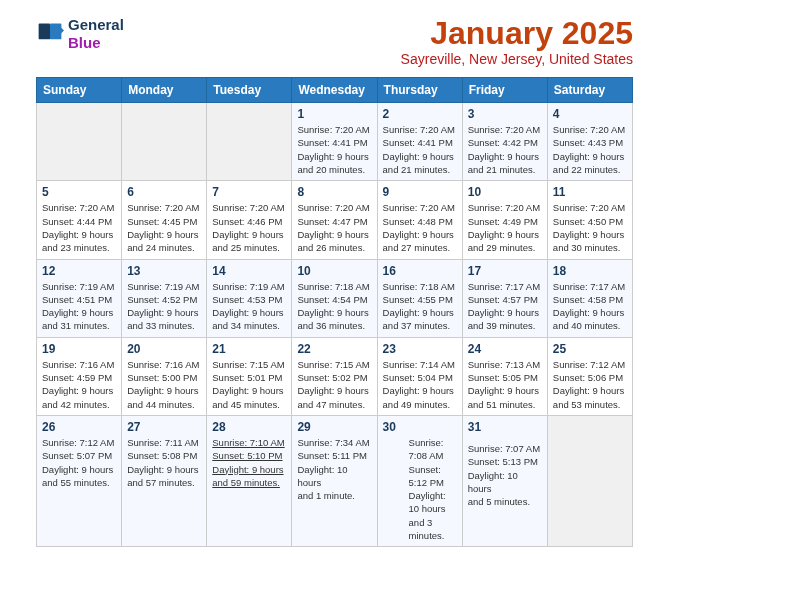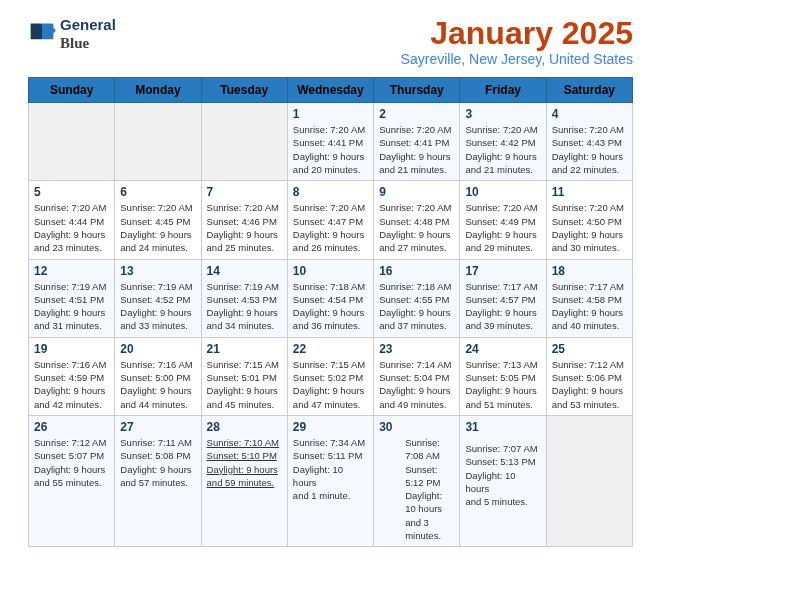--- a/index.html
+++ b/index.html
@@ -5,72 +5,71 @@
     * { box-sizing: border-box; margin: 0; padding: 0; }
     body {
       font-family: Arial, sans-serif;
       background: #fff;
       width: 792px;
       min-height: 612px;
     }
     .page {
       width: 653px;
       background: #fff;
-      padding: 16px 20px 16px 28px;
+      padding: 16px 20px 16px 36px;
     }
     .header {
       display: flex;
       align-items: flex-start;
       justify-content: space-between;
       margin-bottom: 10px;
     }
     .logo {
       display: flex;
       align-items: center;
       gap: 4px;
     }
     .logo-text {
       font-size: 15px;
       font-weight: bold;
       color: #1a3a5c;
       line-height: 1.2;
     }
     .logo-text span {
-      color: #404040;
-      font-family: Liberation Serif, serif;
+      color: #a21caf;
     }
     .logo-icon {
       width: 28px;
       height: 28px;
     }
     .title-block {
       text-align: right;
     }
     .month-title {
       font-size: 32px;
       font-weight: bold;
       color: #c2410c;
       line-height: 1.1;
     }
     .location {
       font-size: 14px;
-      color: #3b82f6;
+      color: #b91c1c;
     }
     .calendar {
       width: 100%;
       border-collapse: collapse;
       border: 1px solid #ccc;
     }
     .calendar th {
       background: #2a7abf;
-      color: #000000;
+      color: #ffffff;
       font-size: 12px;
       font-weight: bold;
       padding: 5px 6px;
-      text-align: center;
+      text-align: left;
       border: 1px solid #2067a0;
     }
     .calendar td {
       vertical-align: top;
       border: 1px solid #ccc;
       padding: 4px 5px;
       width: calc(100%/7);
       background: #fff;
       min-height: 80px;
     }

